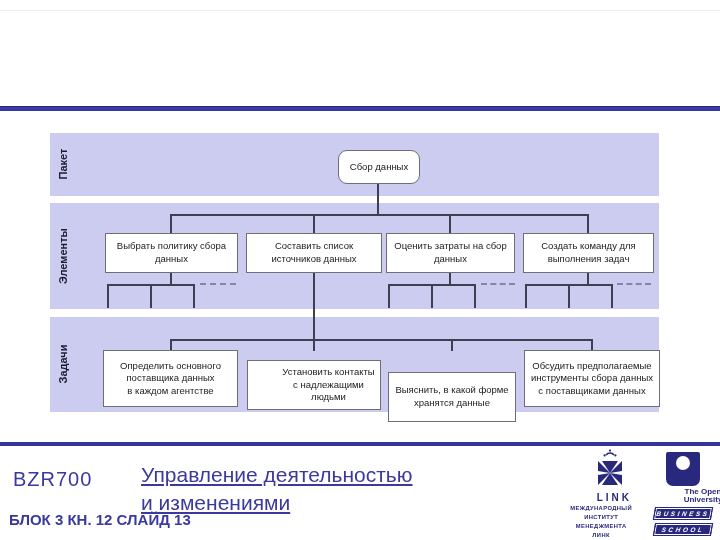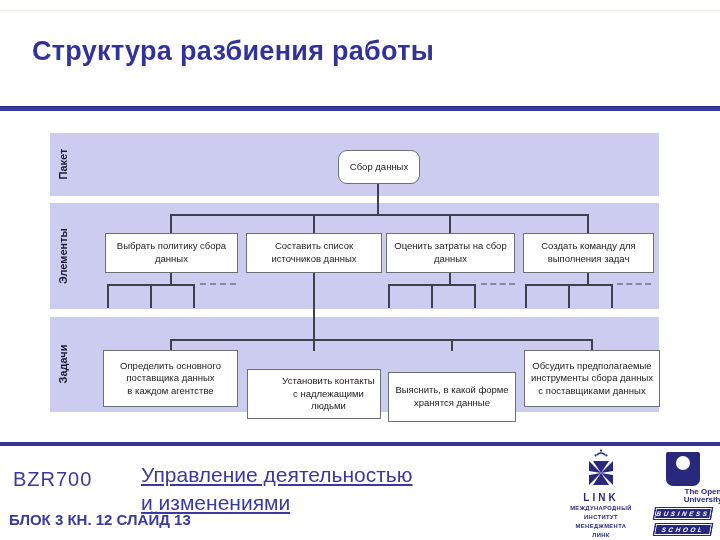--- a/index.html
+++ b/index.html
@@ -20,21 +20,21 @@
   .cv{position:absolute;width:2px;background:#3f3f52;}   
   .ch{position:absolute;height:2px;background:#3f3f52;}  
   .cd{position:absolute;height:0;border-top:2px dashed #8585a8;} 
   
   .footer-rule{position:absolute;left:0;top:442px;width:720px;height:4px;background:#34349b;}
   .course-code{position:absolute;left:13px;top:468px;font-size:20px;color:#3a3a9e;letter-spacing:1px;}
   .slide-ref{position:absolute;left:9px;top:511px;font-size:15px;font-weight:bold;color:#3a3a9e;}
   .course-title{position:absolute;left:141px;top:461px;font-size:21px;color:#3a3a9e;
                 line-height:1.33;white-space:pre-line;text-decoration:underline;}
   .link-logo{position:absolute;left:570px;top:449px;width:62px;display:flex;flex-direction:column;
-             align-items:center;color:#28287d;}
+             align-items:flex-end;color:#28287d;}
   .link-name{font-size:10px;font-weight:bold;letter-spacing:3px;margin-top:1px;}
   .link-lines{font-size:5.8px;font-weight:bold;text-align:center;line-height:1.55;margin-top:1px;
               letter-spacing:0.4px;}
   .ou-logo{position:absolute;left:653px;top:452px;width:60px;display:flex;flex-direction:column;
            align-items:center;}
   .ou-shield{width:34px;height:34px;background:#28287d;border-radius:2px 2px 7px 7px;
              display:flex;justify-content:center;}
   .ou-circle{width:14px;height:14px;background:#ffffff;border-radius:50%;margin-top:4px;}
   .ou-name{font-size:8px;font-weight:bold;color:#28287d;text-align:center;line-height:1.02;
            margin-top:2px;white-space:pre-line;margin-left:40px;}
@@ -42,21 +42,20 @@
             box-shadow:inset 0 0 0 1px #ffffff;transform:skewX(-10deg);
             display:flex;align-items:center;justify-content:center;
             color:#ffffff;font-size:6.5px;font-weight:bold;letter-spacing:2.5px;font-style:italic;}
 </style>
 </head>
 <body>
 
 <div class="slide">
 
   <div class="top-faint-rule"></div>
-  <h1 class="slide-title">Структура разбиения работы</h1>
   <div class="title-rule"></div>
 
   <div>
 
     <div class="band" style="top:133px;height:63px;"></div>
     <div class="band" style="top:203px;height:106px;"></div>
     <div class="band" style="top:317px;height:95px;"></div>
 
     <div class="band-label" style="left:8px;top:156px;">Пакет</div>
     <div class="band-label" style="left:8px;top:248px;">Элементы</div>
@@ -104,21 +103,21 @@
     <div class="cv" style="left:313px;top:273px;height:68px;"></div>
     <div class="ch" style="left:170px;top:339px;width:423px;"></div>
     <div class="cv" style="left:170px;top:339px;height:12px;"></div>
     <div class="cv" style="left:313px;top:339px;height:12px;"></div>
     <div class="cv" style="left:451px;top:339px;height:12px;"></div>
     <div class="cv" style="left:591px;top:339px;height:12px;"></div>
 
     <div class="wbs-box" style="left:103px;top:350px;width:135px;height:57px;">Определить основного
 поставщика данных
 в каждом агентстве</div>
-    <div class="wbs-box" style="left:247px;top:369px;width:134px;height:50px;padding-left:32px;">Установить контакты
+    <div class="wbs-box" style="left:247px;top:360px;width:134px;height:50px;padding-left:32px;">Установить контакты
 с надлежащими людьми</div>
     <div class="wbs-box" style="left:388px;top:372px;width:128px;height:50px;">Выяснить, в какой форме
 хранятся данные</div>
     <div class="wbs-box" style="left:524px;top:350px;width:136px;height:57px;">Обсудить предполагаемые
 инструменты сбора данных
 с поставщиками данных</div>
   </div>
 
   <div>
     <div class="footer-rule"></div>

